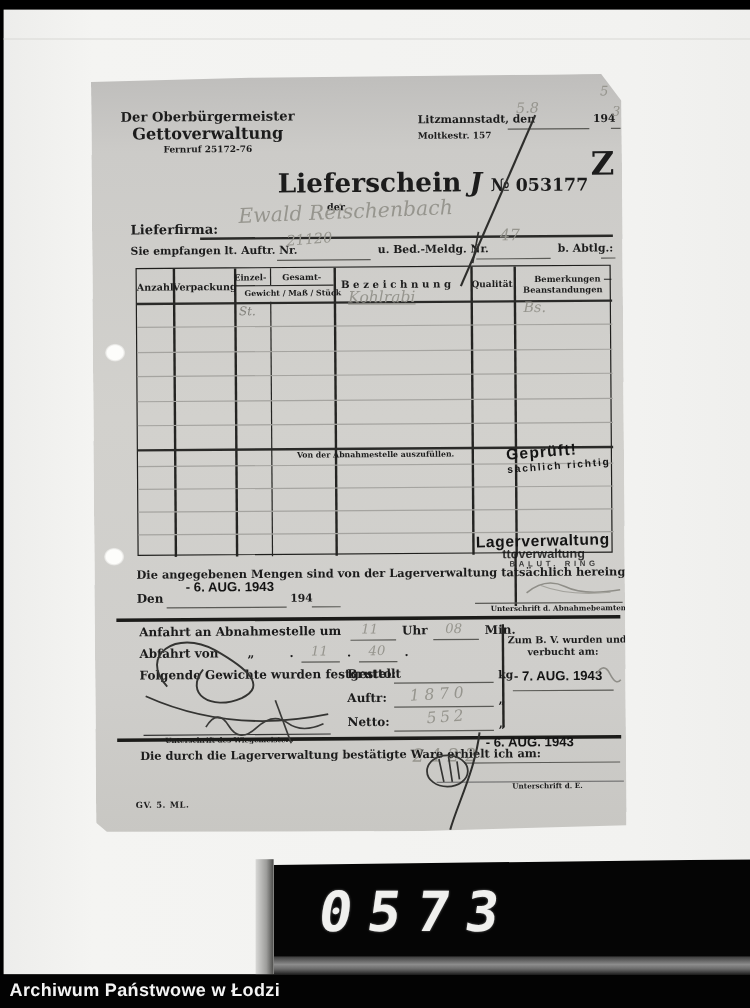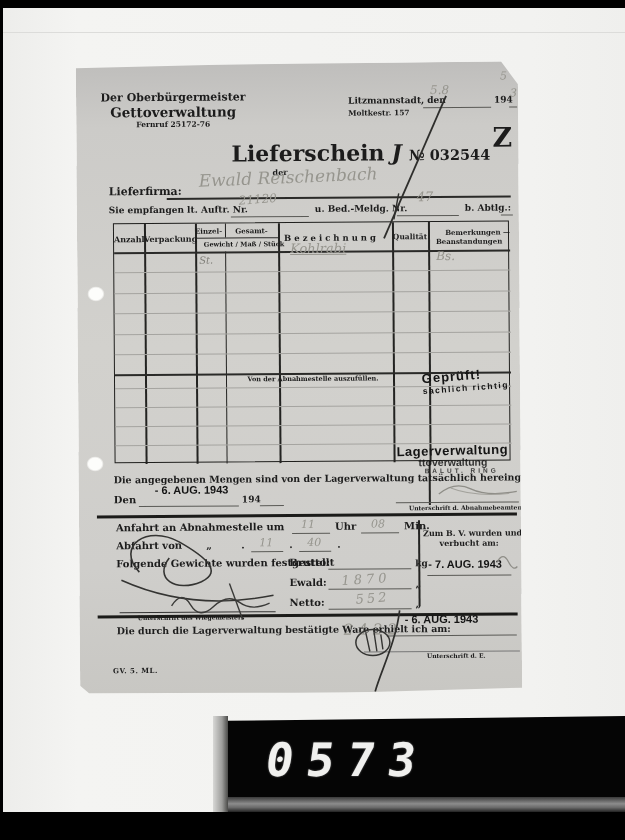--- a/index.html
+++ b/index.html
@@ -66,21 +66,21 @@
     <span class="abs ser b" style="left:418px;top:33px;font-size:9px;">194</span>
     <span class="abs pencil" style="left:434px;top:25px;font-size:11px;">3</span>
     <div class="abs uline" style="left:433px;top:45px;width:8px;"></div>
     <span class="abs ser b" style="left:272px;top:46px;font-size:7.5px;">Moltkestr. 157</span>
     <span class="abs pencil" style="left:424px;top:8px;font-size:11px;">5</span>
     <span class="abs ser b" style="left:416px;top:60px;font-size:27px;">Z</span>
 
     <div class="abs" style="left:155px;top:77px;display:flex;align-items:baseline;gap:7px;">
       <span class="ser b" style="font-size:22px;">Lieferschein</span>
       <span class="ser b" style="font-size:22px;font-style:italic;">J</span>
-      <span class="ser b" style="font-size:14.5px;">№ 032544</span>
+      <span class="ser b" style="font-size:14.5px;">№ 053177</span>
     </div>
     <span class="abs ser b" style="left:196px;top:104px;font-size:8px;">der</span>
 
     <span class="abs ser b" style="left:32px;top:121px;font-size:11px;">Lieferfirma:</span>
     <div class="abs hline" style="left:90px;top:134px;width:344px;height:1.5px;"></div>
     <span class="abs pencil" style="left:122px;top:104px;font-size:17px;transform:rotate(-2deg);">Ewald Reischenbach</span>
 
     <span class="abs ser b" style="left:32px;top:141px;font-size:9px;">Sie empfangen lt. Auftr. Nr.</span>
     <div class="abs uline" style="left:154px;top:153px;width:78px;"></div>
     <span class="abs pencil" style="left:162px;top:129px;font-size:12px;transform:rotate(-4deg);">21120</span>
@@ -169,21 +169,21 @@
     <span class="abs pencil" style="left:228px;top:473px;font-size:11px;">40</span>
     <span class="abs ser b" style="left:258px;top:476px;font-size:10px;">.</span>
 
     <span class="abs ser b" style="left:37px;top:494px;font-size:10px;">Folgende Gewichte wurden festgestellt</span>
 
     <span class="abs ser b" style="left:210px;top:494px;font-size:10px;">Brutto:</span>
     <div class="abs uline" style="left:249px;top:506px;width:83px;"></div>
     <span class="abs pencil" style="left:264px;top:515px;font-size:15px;letter-spacing:5px;margin-top:43px;">2422</span>
     <span class="abs ser b" style="left:336px;top:496px;font-size:9px;">kg</span>
 
-    <span class="abs ser b" style="left:210px;top:514px;font-size:10px;">Ewald:</span>
+    <span class="abs ser b" style="left:210px;top:514px;font-size:10px;">Auftr:</span>
     <div class="abs uline" style="left:249px;top:526px;width:83px;"></div>
     <span class="abs pencil" style="left:262px;top:509px;font-size:13px;letter-spacing:4px;transform:rotate(-3deg);">1870</span>
     <span class="abs ser b" style="left:336px;top:516px;font-size:10px;">„</span>
 
     <span class="abs ser b" style="left:210px;top:534px;font-size:10px;">Netto:</span>
     <div class="abs uline" style="left:249px;top:546px;width:83px;"></div>
     <span class="abs pencil" style="left:276px;top:528px;font-size:13px;letter-spacing:3px;transform:rotate(-4deg);">552</span>
     <span class="abs ser b" style="left:336px;top:536px;font-size:10px;">„</span>
 
     <div class="abs uline" style="left:40px;top:548px;width:156px;background:#333;"></div>
@@ -226,14 +226,17 @@
       <path d="M320,548 C316,580 301,608 295,629" stroke="#2e2e2c" stroke-width="1.7" fill="none"></path>
     </svg>
   </div>
 
   <div id="graystrip"></div>
   <div id="counterbox">
     <div id="counterband"></div>
   </div>
   <div id="counterdigits">0573</div>
 
+  <div id="caption">
+    <span>Archiwum Państwowe w Łodzi</span>
+  </div>
 
 </div>
 
 </body></html>

